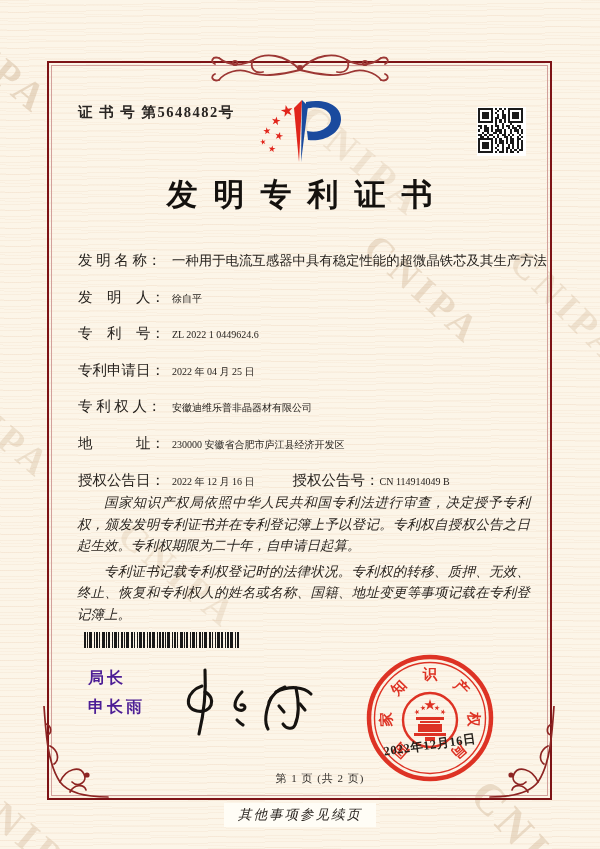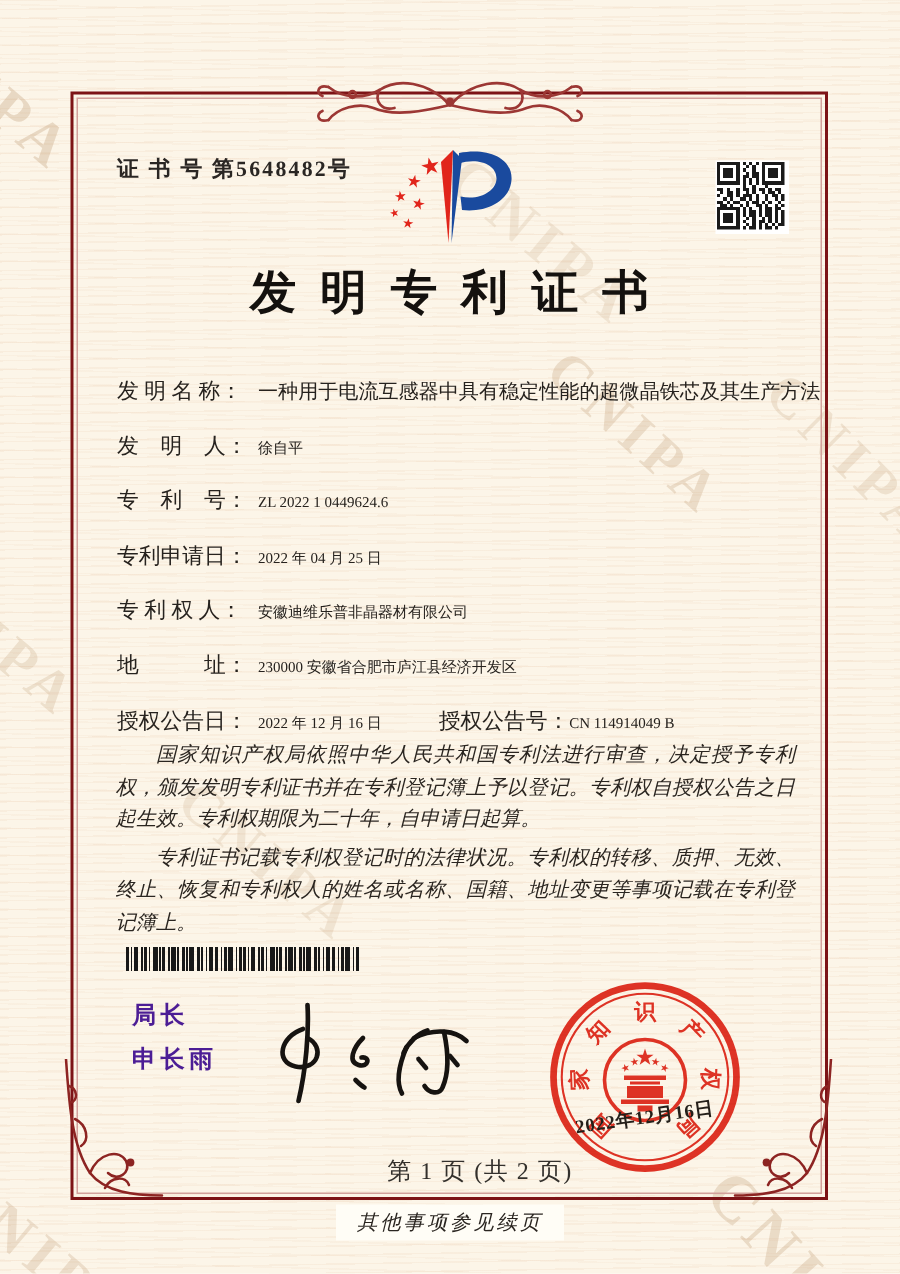--- a/index.html
+++ b/index.html
@@ -39,21 +39,21 @@
   .field-row{height:36.6px;font-size:14.5px;white-space:nowrap;}
   .f-label{display:inline-block;min-width:94px;color:#26221e;}
   .f-value{font-size:10px;color:#26221e;}
   .f-gap{display:inline-block;width:38px;}
   .paras{left:73px;width:461px;top:488px;}
   .paras p{
     margin:4px;font-size:13.5px;line-height:21.6px;font-style:italic;
     text-align:justify;text-indent:2em;color:#2a2520;
   }
   .director{left:88px;top:663px;font-size:16px;font-weight:600;letter-spacing:3px;line-height:29px;color:#4c1d95;}
-  .page-no{left:0;right:0;top:771px;text-align:center;font-size:16px;letter-spacing:1px;color:#33302c;padding-left:40px;}
+  .page-no{left:0;right:0;top:771px;text-align:center;font-size:11px;letter-spacing:1px;color:#33302c;padding-left:40px;}
   .footer-note{left:0;right:0;top:803px;text-align:center;}
   .footer-note span{
     display:inline-block;background:#fffdf6;padding:3px 14px;
     font-size:13.5px;font-style:italic;letter-spacing:2px;color:#2a2520;
   }
   .qr-box{left:477px;top:107px;width:47px;height:47px;background:#fff;padding:1px;}
   .seal-wrap{left:360px;top:648px;width:140px;height:140px;mix-blend-mode:multiply;opacity:.95;}
   svg text{font-family:"Liberation Serif",serif;}
 </style>
 </head>

